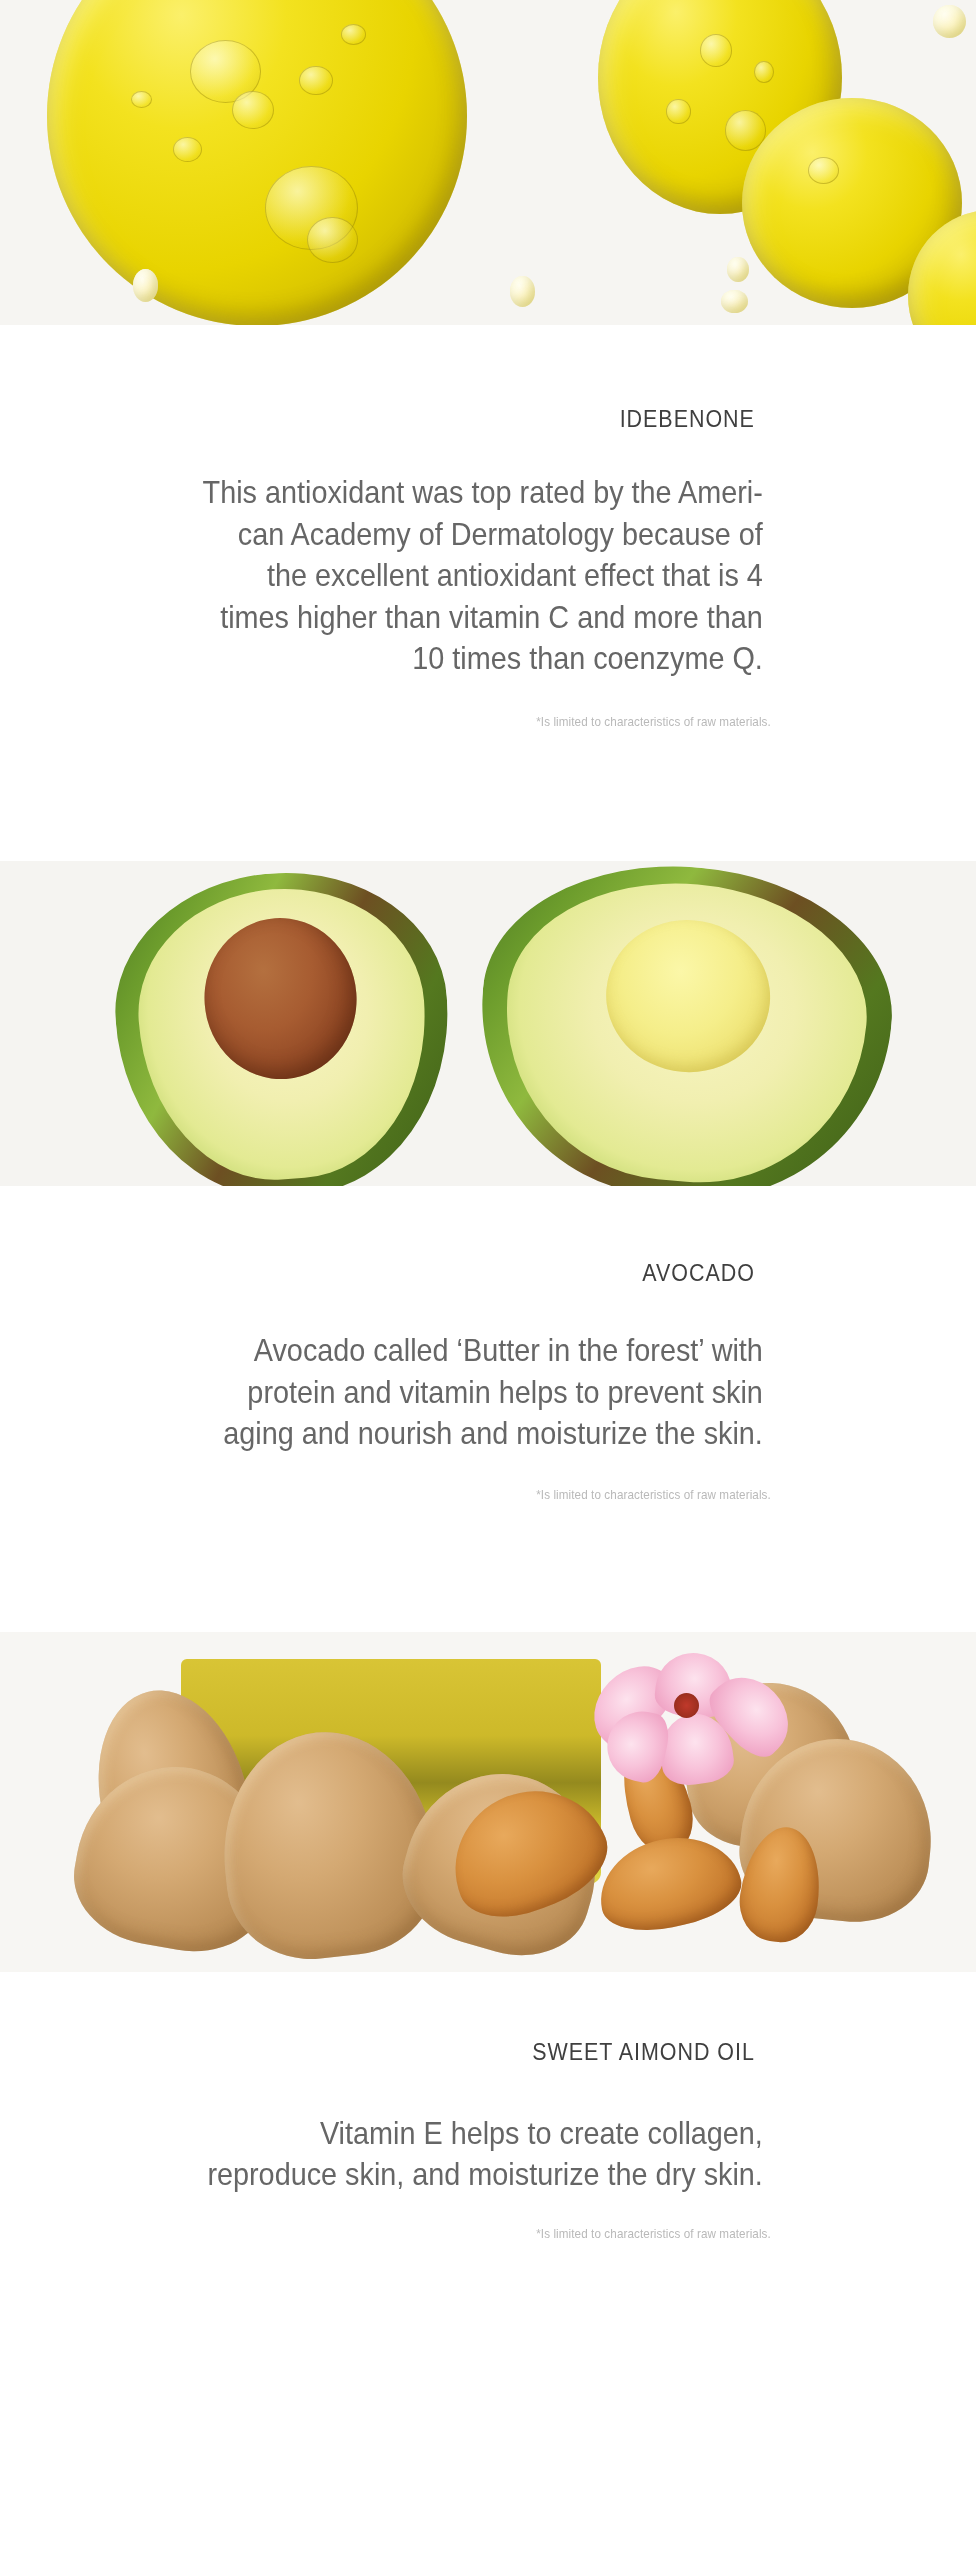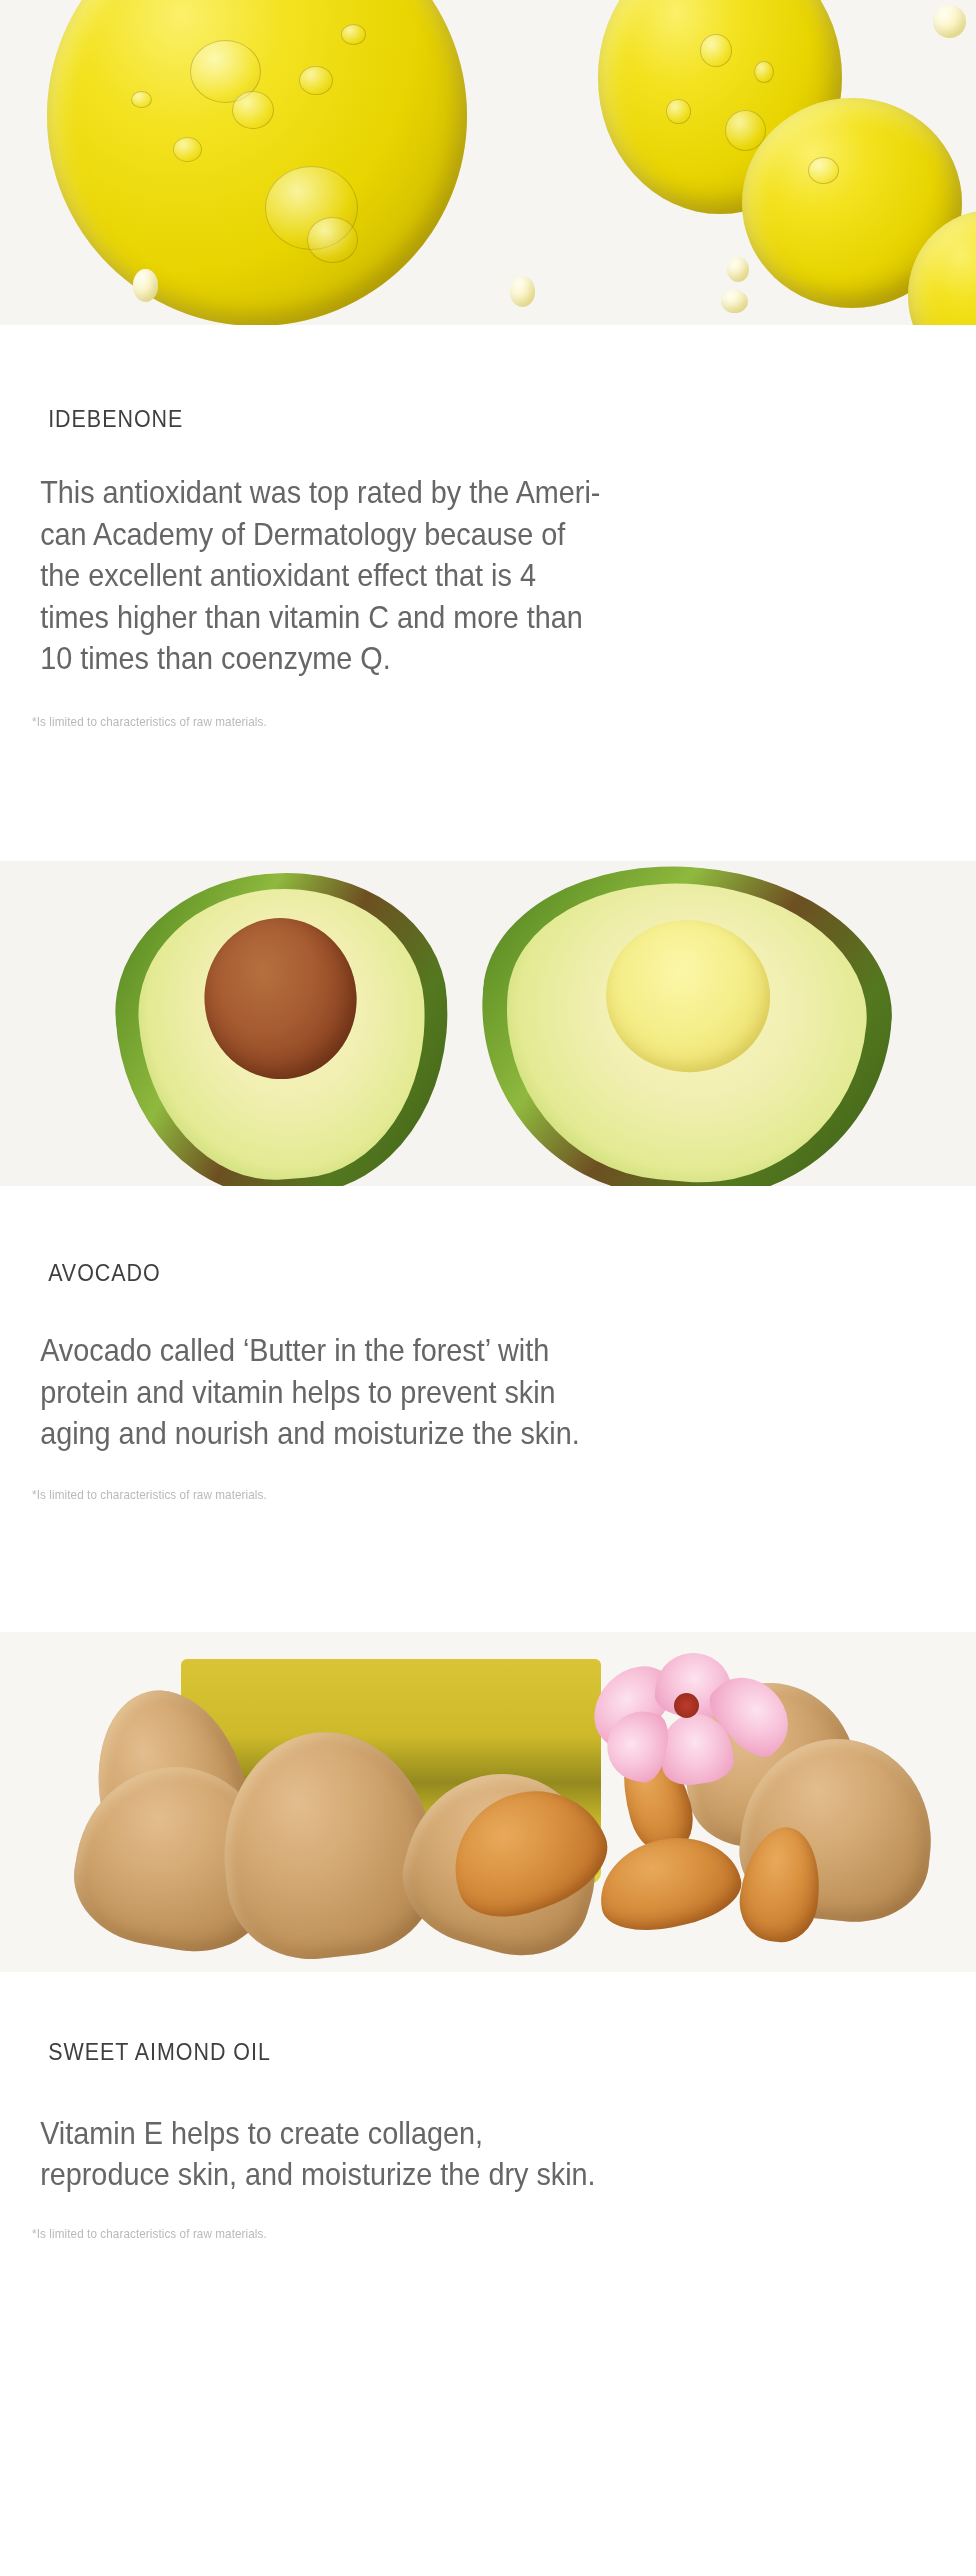--- a/index.html
+++ b/index.html
@@ -152,21 +152,21 @@
   .pet1 { left:586px; top:41px;  width:90px; height:61px; transform: rotate(-46deg); }
   .pet2 { left:656px; top:21.5px;  width:76px; height:64px; transform: rotate(6deg); }
   .pet3 { left:709px; top:51px;  width:86px; height:62px; transform: rotate(46deg); }
   .pet4 { left:660px; top:82px;  width:72px; height:70px; transform: rotate(-8deg); }
   .pet5 { left:602px; top:84px;  width:70px; height:59px; transform: rotate(-78deg); }
   .fcore { left:674px; top:61px;  width:25.4px; height:25.4px; }
 
   
   .text-block {
     width: 803px;
-    text-align: left;
+    text-align: right;
     background: #ffffff;
   }
 
   .ingredient-title {
     font-size: 24.4px;
     letter-spacing: 1.1px;
     color: #3f3f3f;
     font-weight: 400;
     font-stretch: condensed;
     transform: scaleX(.88);

